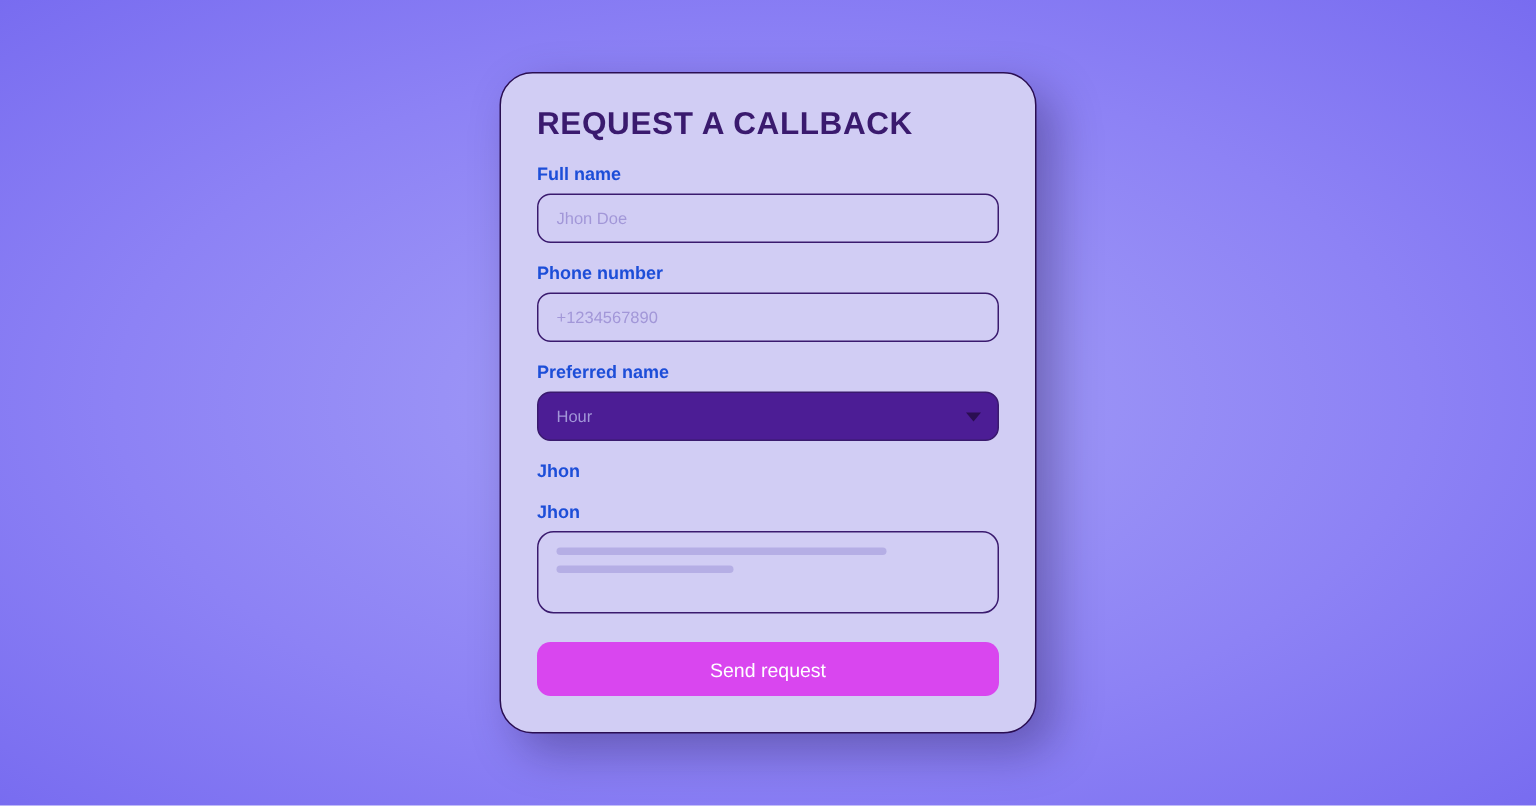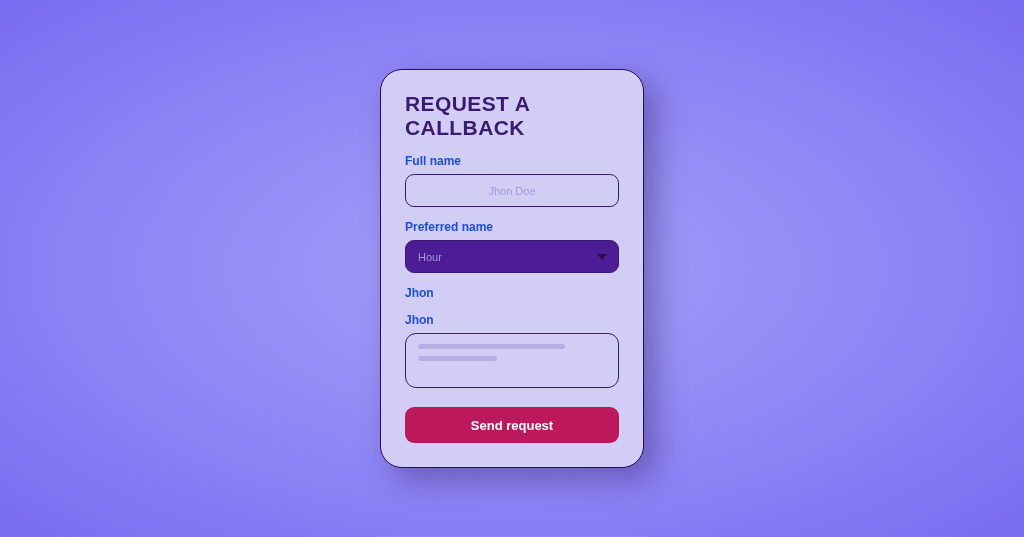--- a/index.html
+++ b/index.html
@@ -6,21 +6,21 @@
     body {
       width: 1024px;
       height: 537px;
       background: radial-gradient(ellipse at center, #a5a0f7 0%, #8d82f5 60%, #786cf0 100%);
       display: flex;
       align-items: center;
       justify-content: center;
       font-family: -apple-system, BlinkMacSystemFont, 'Segoe UI', Arial, sans-serif;
     }
     .card {
-      width: 264px;
+      width: 358px;
       background: #d1cdf4;
       border: 1.5px solid #2a0e52;
       border-radius: 22px;
       padding: 22px 24px 24px 24px;
       box-shadow: 12px 12px 30px rgba(30, 15, 70, 0.35);
     }
     .title {
       color: #3a1a6e;
       font-size: 21px;
       font-weight: 800;
@@ -38,21 +38,20 @@
     .input {
       width: 100%;
       height: 33px;
       background: #d1cdf4;
       border: 1.2px solid #3a1a6e;
       border-radius: 9px;
       padding: 0 12px;
       font-size: 11px;
       color: #3a1a6e;
       outline: none;
-      text-align: center;
     }
     .input::placeholder { color: #a297d8; }
     .time-row {
       display: flex;
       gap: 10px;
     }
     .select-wrap {
       position: relative;
       flex: 1;
     }
@@ -92,41 +91,45 @@
       height: 5px;
       background: #b5aee5;
       border-radius: 3px;
       margin-bottom: 7px;
     }
     .textline.long { width: 78%; }
     .textline.short { width: 42%; }
     .submit {
       width: 100%;
       height: 36px;
-      background: #be185d;
+      background: #d946ef;
       border: none;
       border-radius: 9px;
       color: #ffffff;
       font-size: 13px;
-      font-weight: 700;
+      font-weight: 400;
       cursor: pointer;
       margin-top: 6px;
     }
   </style>
 </head>
 <body>
 
 <div class="card">
   <h1 class="title">REQUEST A CALLBACK</h1>
 
   <div class="field-group">
     <label class="label">Full name</label>
     <input class="input" type="text" placeholder="Jhon Doe" style="">
   </div>
 
+  <div class="field-group">
+    <label class="label">Phone number</label>
+    <input class="input" type="text" placeholder="+1234567890" style="">
+  </div>
 
   <div class="field-group">
     <label class="label">Preferred name</label>
     <div class="time-row">
       <div class="select-wrap">
         <div class="select">Hour</div>
         <div class="caret"></div>
       </div>
     </div>
   </div>

